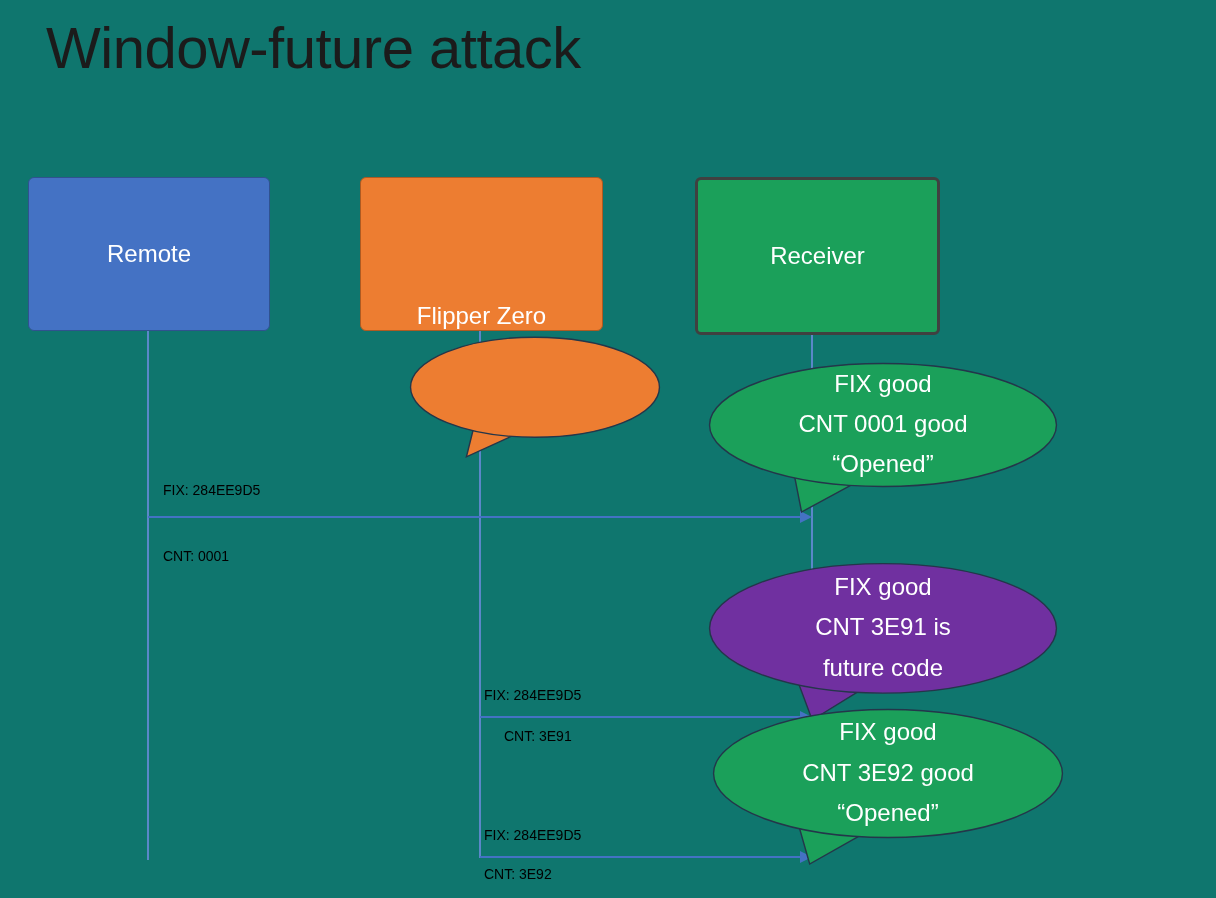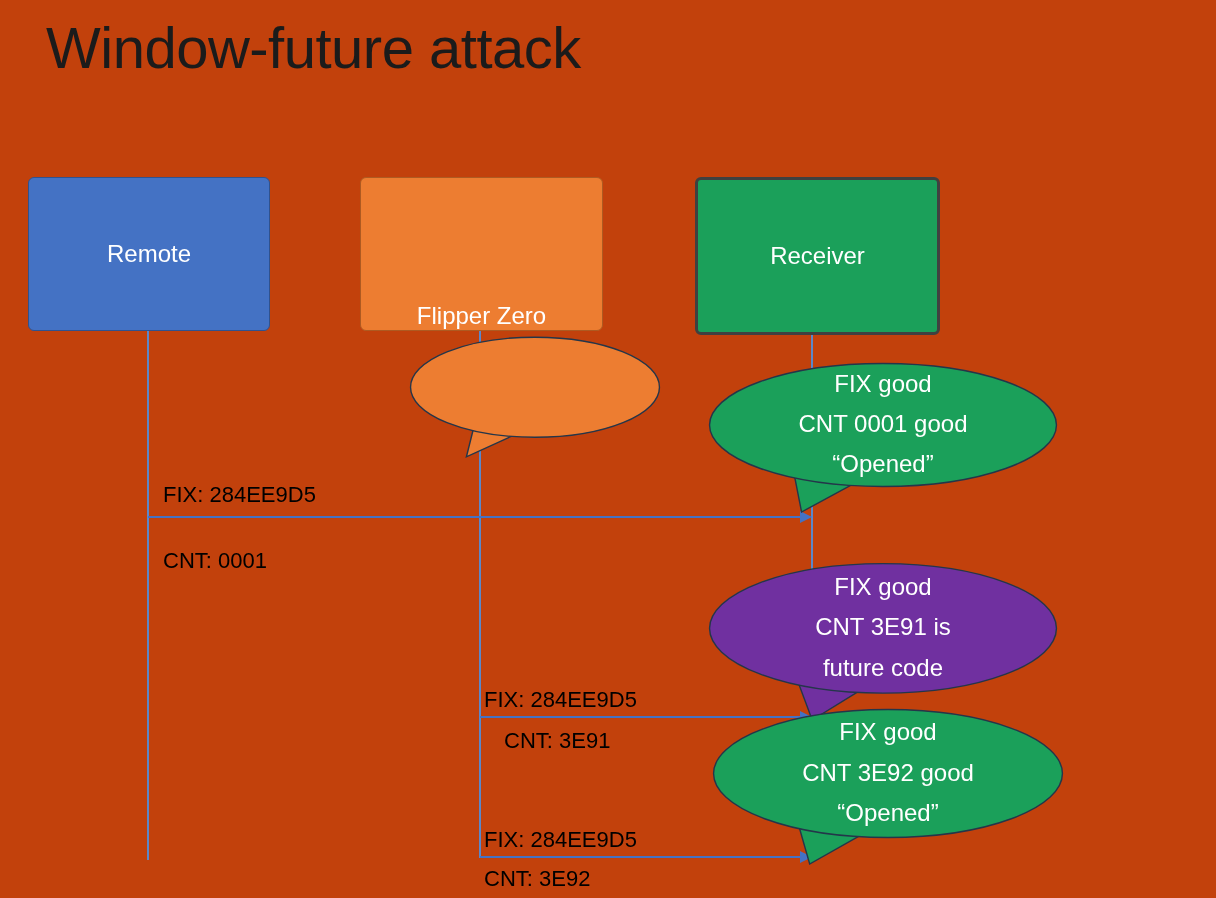--- a/index.html
+++ b/index.html
@@ -1,20 +1,20 @@
 <!DOCTYPE html>
 <html><head>
 <meta charset="utf-8">
 <style>
   html, body { margin: 0; padding: 0; background: #ffffff; }
   .slide {
     position: relative;
     width: 1216px;
     height: 898px;
-    background: #c2410c;
+    background: #0f766e;
     overflow: hidden;
     font-family: "Liberation Sans", sans-serif;
   }
   .slide-title {
     position: absolute;
     left: 46px;
     top: 14px;
     font-size: 58px;
     font-weight: 400;
     color: #1b1b1b;
@@ -66,21 +66,21 @@
     border-bottom: 6px solid transparent;
     border-left: 12px solid #4472C4;
     z-index: 3;
   }
   .arrowhead.m1 { left: 800px; top: 511px; }
   .arrowhead.m2 { left: 800px; top: 711px; }
   .arrowhead.m3 { left: 800px; top: 851px; }
 
   .msg-label {
     position: absolute;
-    font-size: 22px;
+    font-size: 14px;
     color: #000000;
     white-space: nowrap;
     z-index: 3;
   }
   .lbl-m1-fix { left: 163px; top: 482px; }
   .lbl-m1-cnt { left: 163px; top: 548px; }
   .lbl-m2-fix { left: 484px; top: 687px; }
   .lbl-m2-cnt { left: 504px; top: 728px; }
   .lbl-m3-fix { left: 484px; top: 827px; }
   .lbl-m3-cnt { left: 484px; top: 866px; }

